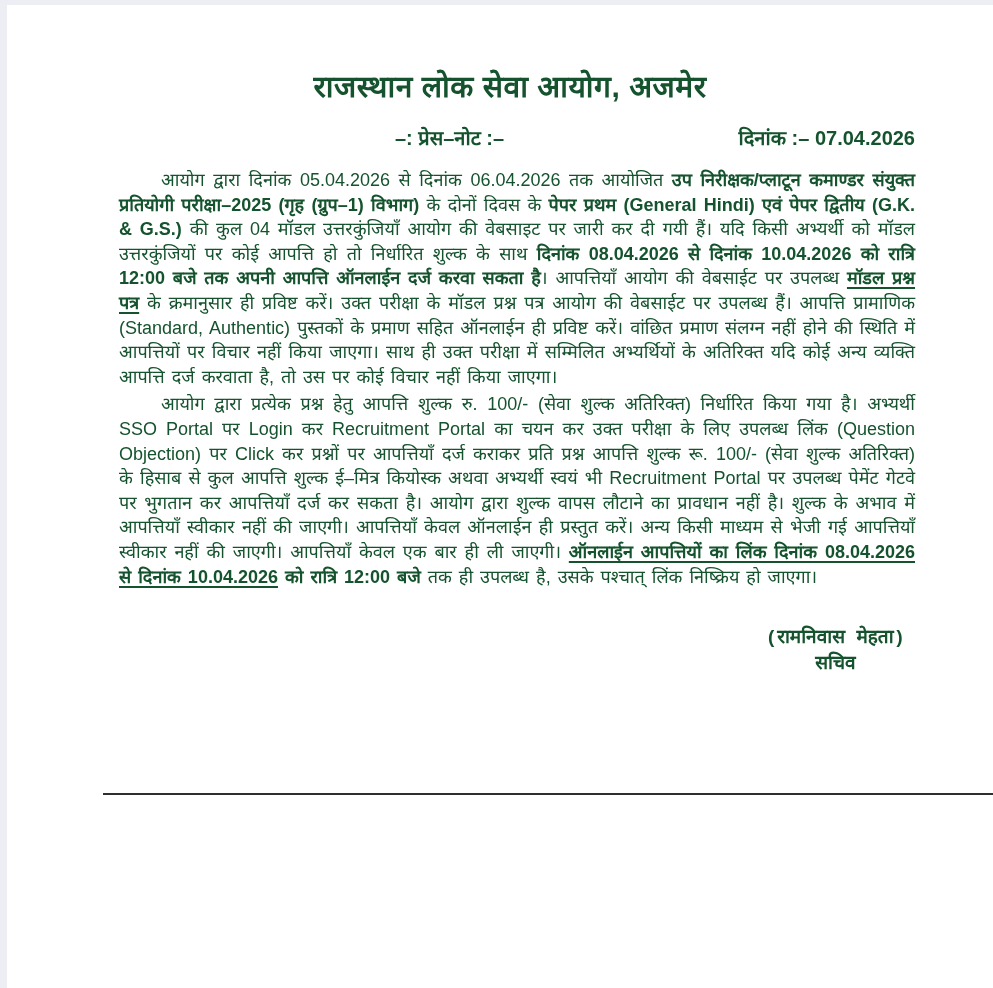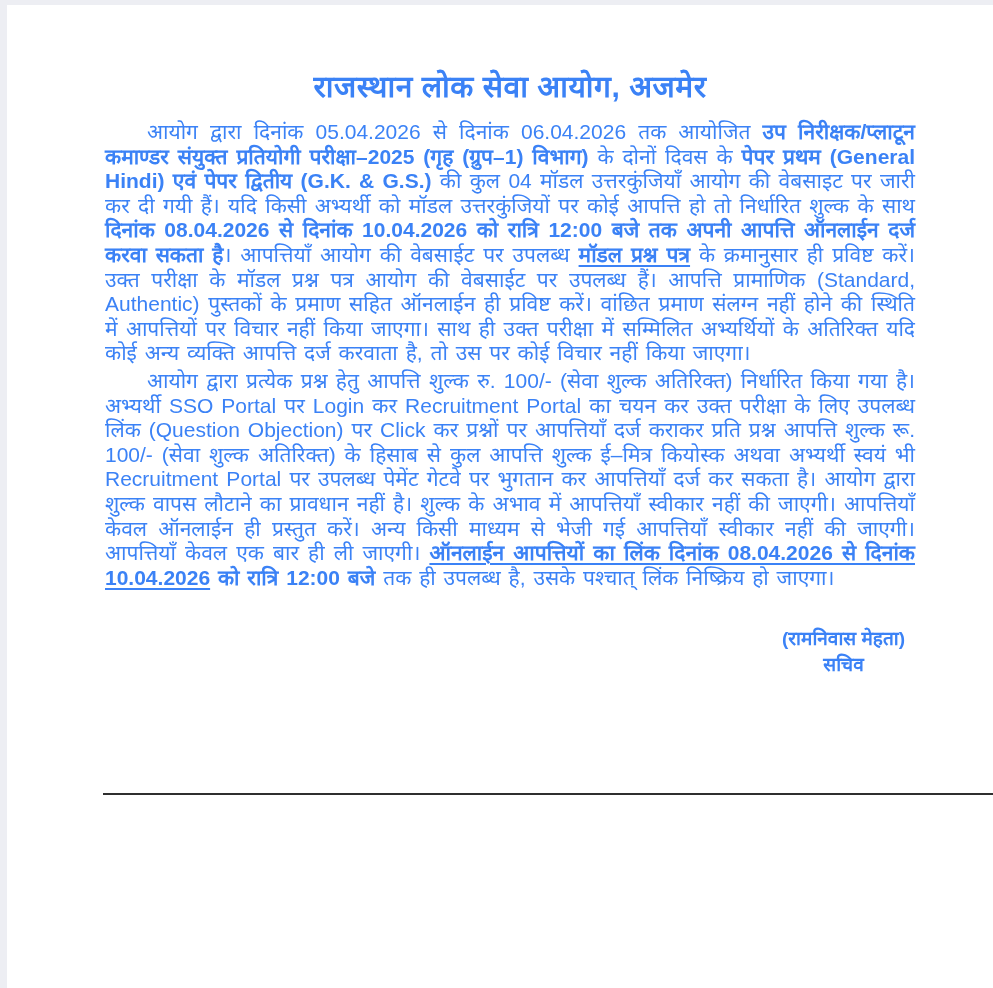--- a/index.html
+++ b/index.html
@@ -3,21 +3,21 @@
 <meta charset="utf-8">
 <style>
   html, body { margin: 0; padding: 0; background: #ffffff; }
   .frame {
     position: relative;
     width: 993px;
     height: 988px;
     background: #ffffff;
     overflow: hidden;
     font-family: "Liberation Sans", "DejaVu Sans", sans-serif;
-    color: #3b82f6;
+    color: #14532d;
   }
   .edge-top {
     position: absolute; top: 0; left: 0; right: 0; height: 5px;
     background: #edeef3;
   }
   .edge-left {
     position: absolute; top: 0; left: 0; bottom: 0; width: 7px;
     background: #edeef3;
   }
   .content {
@@ -48,56 +48,61 @@
     white-space: nowrap;
   }
   .date-label {
     position: absolute;
     right: 0;
     top: 0;
     white-space: nowrap;
   }
   .body-text { margin-top: 14px; }
   .para {
-    margin: 0 0 3px 0;
-    font-size: 21px;
+    margin: 0 0 3px 14px;
+    font-size: 18px;
     line-height: 24.6px;
     text-align: justify;
     text-indent: 42px;
     word-spacing: 2px;
   }
   .para span.b { font-weight: 700; }
   .para span.u { text-decoration: underline; text-decoration-thickness: 2px; text-underline-offset: 3px; }
   .signature {
     margin: 36px 10px 0 auto;
     width: max-content;
     text-align: center;
     font-size: 19px;
     font-weight: 700;
     line-height: 26px;
+    font-family: Liberation Mono, monospace;
   }
   .footer-rule {
     position: absolute;
     left: 103px;
     right: 0;
     top: 793px;
     height: 2px;
     background: #2f2f2f;
   }
 </style>
 </head>
 <body>
 
 <div class="frame">
   <div class="edge-top"></div>
   <div class="edge-left"></div>
 
   <div class="content">
     <h1 class="doc-title">राजस्थान लोक सेवा आयोग, अजमेर</h1>
 
+    <div class="subhead">
+      <span class="press-note">–: प्रेस–नोट :–</span>
+      <span class="date-label">दिनांक :– 07.04.2026</span>
+    </div>
 
     <div class="body-text">
         <p class="para"><span>आयोग द्वारा दिनांक 05.04.2026 से दिनांक 06.04.2026 तक आयोजित </span><span class="b">उप निरीक्षक/प्लाटून कमाण्डर संयुक्त प्रतियोगी परीक्षा–2025 (गृह (ग्रुप–1) विभाग) </span><span>के दोनों दिवस के </span><span class="b">पेपर प्रथम (General Hindi) एवं पेपर द्वितीय (G.K. &amp; G.S.) </span><span>की कुल 04 मॉडल उत्तरकुंजियाँ आयोग की वेबसाइट पर जारी कर दी गयी हैं। यदि किसी अभ्यर्थी को मॉडल उत्तरकुंजियों पर कोई आपत्ति हो तो निर्धारित शुल्क के साथ </span><span class="b">दिनांक 08.04.2026 से दिनांक 10.04.2026 को रात्रि 12:00 बजे तक अपनी आपत्ति ऑनलाईन दर्ज करवा सकता है</span><span>। आपत्तियाँ आयोग की वेबसाईट पर उपलब्ध </span><span class="b u">मॉडल प्रश्न पत्र</span><span> के क्रमानुसार ही प्रविष्ट करें। उक्त परीक्षा के मॉडल प्रश्न पत्र आयोग की वेबसाईट पर उपलब्ध हैं। आपत्ति प्रामाणिक (Standard, Authentic) पुस्तकों के प्रमाण सहित ऑनलाईन ही प्रविष्ट करें। वांछित प्रमाण संलग्न नहीं होने की स्थिति में आपत्तियों पर विचार नहीं किया जाएगा। साथ ही उक्त परीक्षा में सम्मिलित अभ्यर्थियों के अतिरिक्त यदि कोई अन्य व्यक्ति आपत्ति दर्ज करवाता है, तो उस पर कोई विचार नहीं किया जाएगा।</span></p>
         <p class="para"><span>आयोग द्वारा प्रत्येक प्रश्न हेतु आपत्ति शुल्क रु. 100/- (सेवा शुल्क अतिरिक्त) निर्धारित किया गया है। अभ्यर्थी SSO Portal पर Login कर Recruitment Portal का चयन कर उक्त परीक्षा के लिए उपलब्ध लिंक (Question Objection) पर Click कर प्रश्नों पर आपत्तियाँ दर्ज कराकर प्रति प्रश्न आपत्ति शुल्क रू. 100/- (सेवा शुल्क अतिरिक्त) के हिसाब से कुल आपत्ति शुल्क ई–मित्र कियोस्क अथवा अभ्यर्थी स्वयं भी Recruitment Portal पर उपलब्ध पेमेंट गेटवे पर भुगतान कर आपत्तियाँ दर्ज कर सकता है। आयोग द्वारा शुल्क वापस लौटाने का प्रावधान नहीं है। शुल्क के अभाव में आपत्तियाँ स्वीकार नहीं की जाएगी। आपत्तियाँ केवल ऑनलाईन ही प्रस्तुत करें। अन्य किसी माध्यम से भेजी गई आपत्तियाँ स्वीकार नहीं की जाएगी। आपत्तियाँ केवल एक बार ही ली जाएगी। </span><span class="b u">ऑनलाईन आपत्तियों का लिंक दिनांक 08.04.2026 से दिनांक 10.04.2026</span><span class="b"> को रात्रि 12:00 बजे</span><span> तक ही उपलब्ध है, उसके पश्चात् लिंक निष्क्रिय हो जाएगा।</span></p>
       </div>
 
     <div class="signature">
       <div>(रामनिवास मेहता)</div>
       <div>सचिव</div>
     </div>

